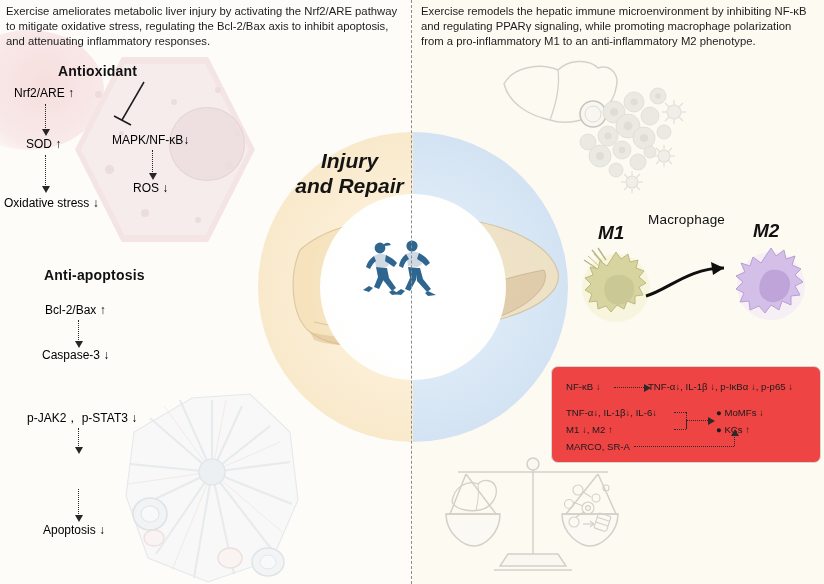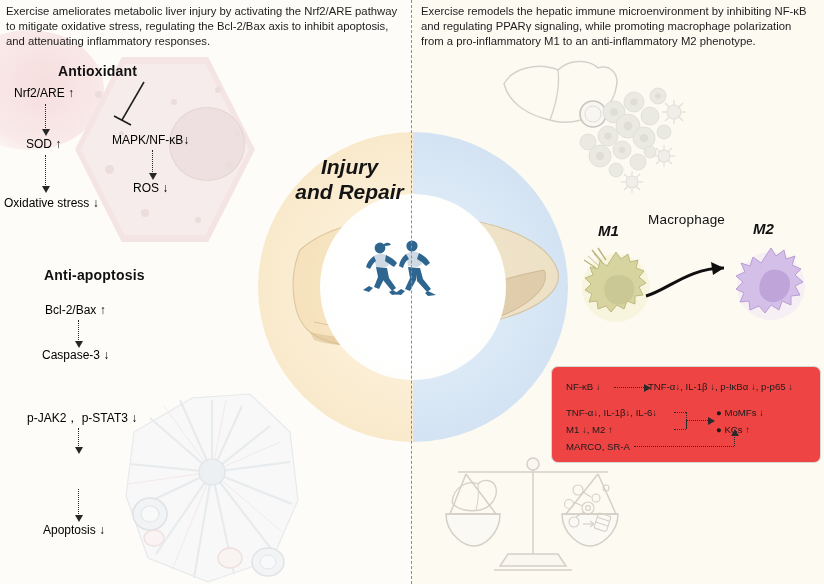--- a/index.html
+++ b/index.html
@@ -120,21 +120,21 @@
   }
   .ex-list{
     position:absolute;left:443px;top:249px;width:64px;
     font-style:italic;font-weight:bold;font-size:10.2px;line-height:12.6px;color:#151515;
   }
 
   
   .liver-cells{position:absolute;left:492px;top:52px;width:205px;height:145px;opacity:.55;}
 
   
-  .mac-lbl{position:absolute;font-style:italic;font-weight:bold;font-size:15px;color:#111;}
+  .mac-lbl{position:absolute;font-style:italic;font-weight:bold;font-size:19px;color:#111;}
   #lbl-m1{left:598px;top:222px;}
   #lbl-m2{left:753px;top:220px;}
   .mac{position:absolute;width:88px;height:88px;}
   #mac-m1{left:572px;top:242px;}
   #mac-m2{left:727px;top:240px;}
   .mac-arrow{position:absolute;left:640px;top:248px;width:110px;height:56px;}
 
   
   .scales{position:absolute;left:438px;top:442px;width:190px;height:140px;opacity:.55;}
 
@@ -350,21 +350,21 @@
                C304 158, 282 176, 246 186 C214 196, 178 204, 150 210
                C112 218, 72 216, 52 200 C34 186, 30 146, 42 118 Z" fill="none" stroke="#c8a977" stroke-width="1.1" stroke-opacity="0.55"></path>
       <path d="M150 208 C170 176, 220 150, 286 138 C292 150, 280 168, 248 182
                C216 196, 176 204, 150 208 Z" fill="#cfb48a" fill-opacity="0.45" stroke="#b59a72" stroke-width="0.9" stroke-opacity="0.5"></path>
       <path d="M52 200 C74 206, 108 208, 140 204 C120 212, 84 218, 56 208 Z" fill="#d9bb8d" fill-opacity="0.5"></path>
       <path d="M56 190 C90 198, 124 200, 150 196" fill="none" stroke="#bfa177" stroke-width="0.9" stroke-opacity="0.55"></path>
     </svg>
     <div class="circ-inner"></div>
   </div>
 
-  <div class="big-label" id="lbl-injury" style="white-space:pre-line;margin-top:6px;">Injury
+  <div class="big-label" id="lbl-injury" style="white-space:pre-line;">Injury
 and Repair</div>
 
   <svg class="runners" viewBox="0 0 82 62">
     <g fill="#2f6690">
 
       <circle cx="20" cy="8" r="5.4"></circle>
       <path d="M24 4 q5 -3 7 1 q-4 1 -7 1 z"></path>
       <path d="M14 16 q6 -4 12 -1 l3 10 -4 3 -9 -1 z" fill="#cfd9e3"></path>
       <path d="M14 16 q-6 4 -8 11 l4 2 q3 -6 6 -8 z"></path>
       <path d="M26 15 q7 3 11 8 l-3 4 q-6 -4 -9 -6 z"></path>

